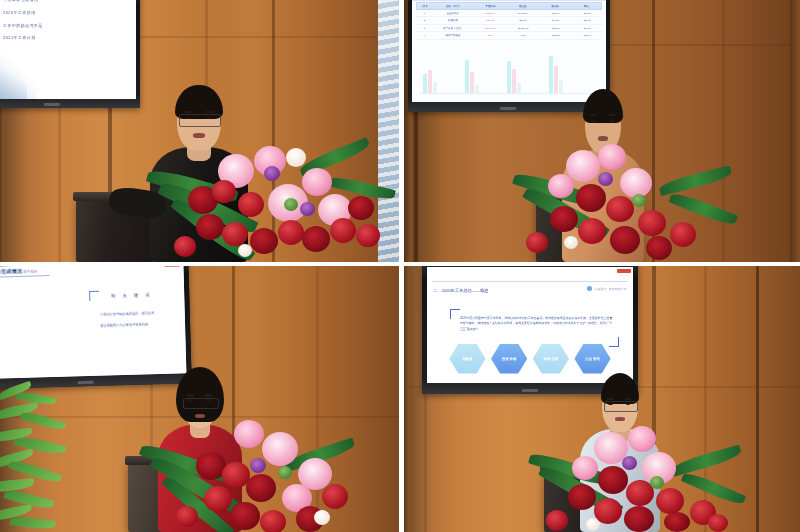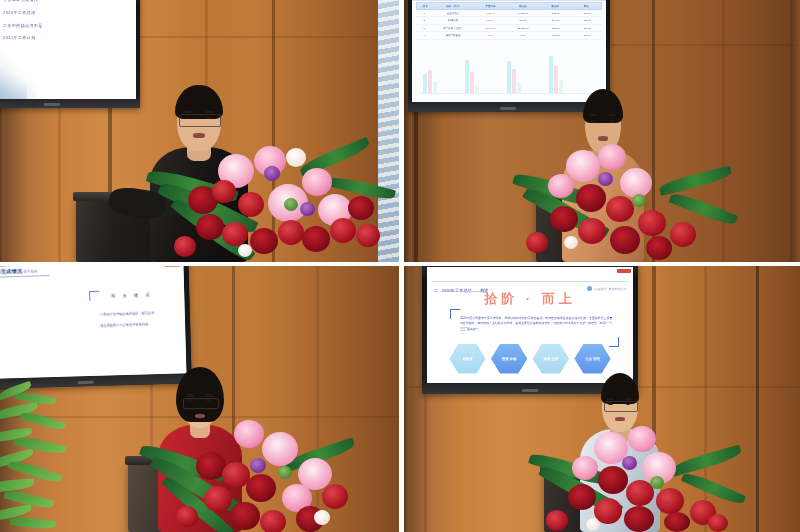--- a/index.html
+++ b/index.html
@@ -455,21 +455,20 @@
       <div class="bezel"></div>
       <div class="screen" style="left:5px;top:5px;right:5px;bottom:11px;">
         <div class="slide-hex">
           <div class="sh-title">二、2020年工作总结——概述</div>
           <div class="sh-brand">
             <span class="dot"></span><span>中国建设 · 集团有限公司</span>
           </div>
           <div class="sh-rule"></div>
           <div class="sh-tag"></div>
 
-          <div class="sh-big">拾阶 · 而上</div>
           <div class="sh-brk tl"></div>
           <div class="sh-brk br"></div>
           <div class="sh-para">2020年度公司围绕年度工作目标，坚持以稳中求进的工作总基调，统筹推进各项重点任务落地见效，全面提升经营质量与管理效能，持续推动产业结构优化升级，各项主要经济指标稳步增长，综合实力与市场竞争力进一步增强，实现了“十三五”圆满收官。</div>
 
           <div class="hexrow">
             <div class="hex lt">
                 <span>再融资</span>
               </div>
             <div class="hex dk">
                 <span>投资

